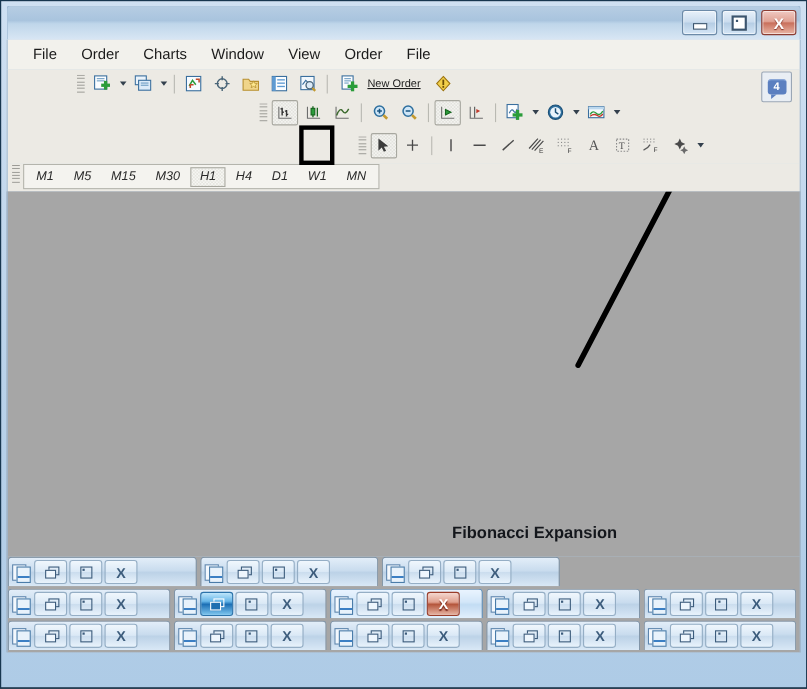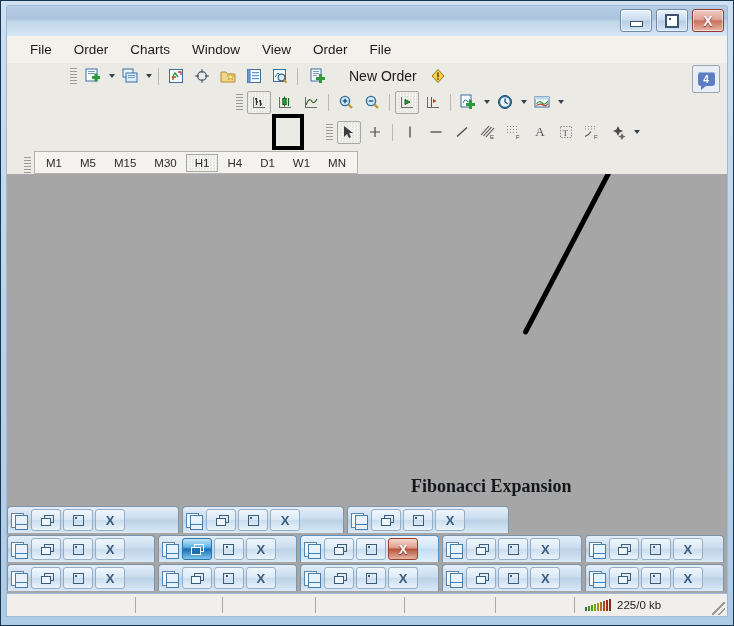--- a/index.html
+++ b/index.html
@@ -63,55 +63,55 @@
     width:22px;height:21px;margin:0 1px;border:1px solid transparent;border-radius:2px;
     display:flex;align-items:center;justify-content:center;position:relative;cursor:pointer;
     font-size:11px;color:#3a3a3a;
   }
   .tbtn.pressed{border:1px solid #a8a8a0;background:
      repeating-conic-gradient(#f3f3f0 0% 25%, #e3e3de 0% 50%) 0 0/3px 3px;}
   .tbtn.wide{width:auto;padding:0 6px;}
   .sep{width:1px;height:17px;background:#b9b9b2;margin:0 4px;}
   .caret{width:11px;height:21px;display:flex;align-items:center;justify-content:center;cursor:pointer;}
   .caret i{display:block;width:0;height:0;border-left:3.5px solid transparent;border-right:3.5px solid transparent;border-top:4px solid #33404d;}
-  .tbl{font-size:14px;color:#1b1b1b;margin-left:23px;white-space:nowrap;}
+  .tbl{font-size:10px;color:#1b1b1b;margin-left:8px;white-space:nowrap;text-decoration:underline;}
   .grp-box{border:1px solid #b4b4ac;background:
       repeating-conic-gradient(#f7f7f4 0% 25%, #e8e8e2 0% 50%) 0 0/3px 3px;
       display:flex;align-items:center;height:23px;padding:0 3px;border-radius:1px;}
   .badge4{
     position:absolute;right:7px;top:2px;width:26px;height:26px;border:1px solid #9aa6b5;
     background:#e9eef4;border-radius:2px;display:flex;align-items:center;justify-content:center;
     cursor:pointer;
   }
   .bubble{position:relative;width:17px;height:14px;background:#5b7fc0;border-radius:3px;
     color:#fff;font-size:10px;font-weight:bold;display:flex;align-items:center;justify-content:center;
     box-shadow:inset 0 1px 0 #95b2e0;}
   .bubble:after{content:"";position:absolute;left:3px;bottom:-4px;border-left:5px solid #5b7fc0;border-bottom:4px solid transparent;}
 
   
   .tbrow.studies{padding-left:318px;}
   .tbrow.charts{padding-left:228px;}
 
   
   .tfbar{height:25px;background:#eceae4;border-left:1px solid #9fbad4;border-right:1px solid #9fbad4;
-    display:flex;align-items:flex-end;padding-left:16px;}
+    display:flex;align-items:flex-start;padding-left:3px;font-style:italic;}
   .tfbox{border:1px solid #b4b4ac;background:#f4f3ef;display:flex;align-items:center;height:21px;padding:0 2px;}
   .tf{font-size:11.5px;color:#2b2b2b;padding:2px 8px;cursor:pointer;border:1px solid transparent;}
   .tf.active{border:1px solid #a8a8a0;background:
       repeating-conic-gradient(#f6f6f3 0% 25%, #e6e6e0 0% 50%) 0 0/3px 3px;}
 
   
   .workspace{
     position:relative;background:#a6a6a6;
     border-left:1px solid #9fbad4;border-right:1px solid #9fbad4;
     height:332px;overflow:hidden;
   }
   .callout{
     position:absolute;left:404px;top:300px;width:230px;
-    font-size:18px;font-weight:bold;color:#14171c;line-height:1.42;font-family:Liberation Serif, serif;
+    font-size:15px;font-weight:bold;color:#14171c;line-height:1.42;
   }
   .leader{position:absolute;left:0;top:0;width:100%;height:100%;pointer-events:none;}
 
   
   .hlbox{
     position:absolute;border:4px solid #000;width:30px;height:35px;
     left:600px;top:112px;box-sizing:border-box;pointer-events:none;z-index:20;
   }
 
   
@@ -679,35 +679,14 @@
         <div class="cbtn">
             <div class="gl-min"></div>
           </div>
         <div class="cbtn">
             <div class="gl-x">X</div>
           </div>
       </div>
     </div>
   </div>
 
-  <div class="status">
-    <div class="scell" style="width:128px;"></div>
-    <div class="scell" style="width:86px;"></div>
-    <div class="scell" style="width:92px;"></div>
-    <div class="scell" style="width:88px;"></div>
-    <div class="scell" style="width:90px;"></div>
-    <div class="scell" style="width:78px;"></div>
-    <div class="sigbars">
-      <i style="height:4px;background:#2e7d1e;"></i>
-      <i style="height:5px;background:#3d8f22;"></i>
-      <i style="height:6px;background:#4f9b26;"></i>
-      <i style="height:7px;background:#7fa322;"></i>
-      <i style="height:8px;background:#a8922a;"></i>
-      <i style="height:9px;background:#b4702a;"></i>
-      <i style="height:10px;background:#b0452a;"></i>
-      <i style="height:11px;background:#9e2f24;"></i>
-      <i style="height:12px;background:#8e241c;"></i>
-    </div>
-    <div class="stext">225/0 kb</div>
-    <div class="resize-grip"></div>
-  </div>
 
 </div>
 
 </body></html>

